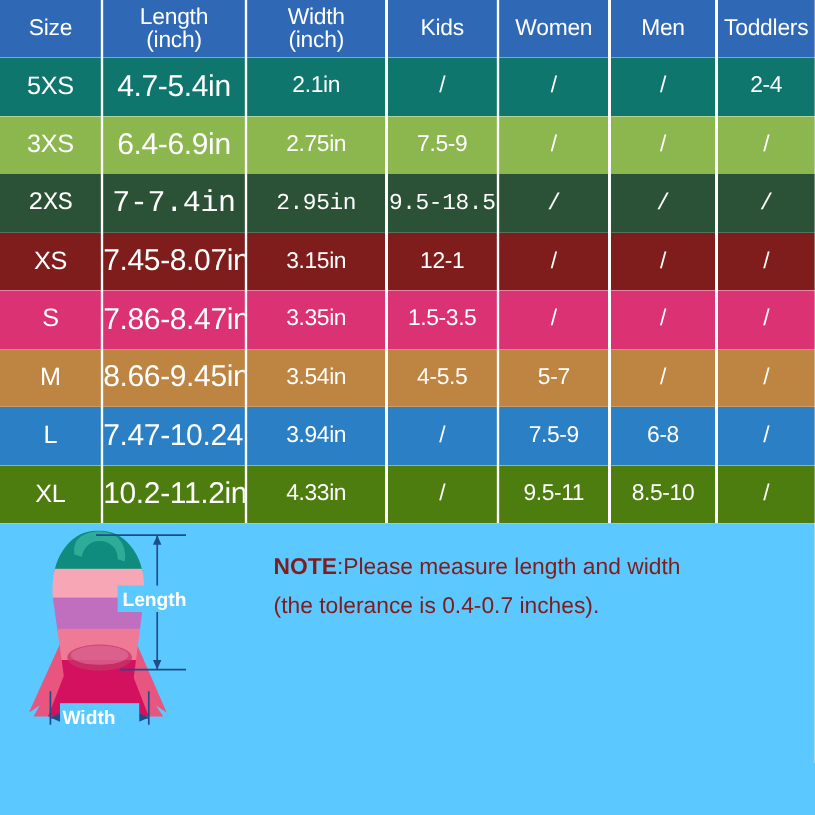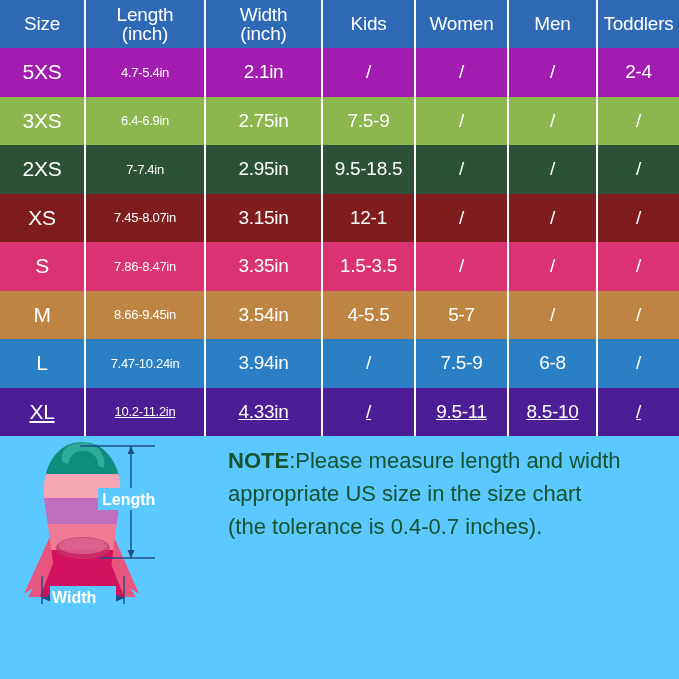--- a/index.html
+++ b/index.html
@@ -55,55 +55,55 @@
     font-weight: 400;
     line-height: 1.02;
     border-right: none;
     letter-spacing: -0.2px;
   }
   thead th .sub { display: block; }
 
   tbody tr { height: 48.5px; }
   tbody td { font-size: 19px; font-weight: 400; letter-spacing: -0.3px; }
   tbody td.size-cell { font-size: 21px; }
-  tbody td.len-cell  { font-size: 13px; margin-left: 16px; }
+  tbody td.len-cell  { font-size: 25px; margin-left: 16px; }
 
   
-  tr.row-5xs td { background: #a21caf; }
+  tr.row-5xs td { background: #0f766e; }
   tr.row-4xs td { background: #edd86b; }
   tr.row-3xs td { background: #8cb74f; }
-  tr.row-2xs td { background: #2b5136; }
+  tr.row-2xs td { background: #2b5136; font-family: Liberation Mono, monospace; }
   tr.row-xs  td { background: #7f1d1d; }
   tr.row-s   td { background: #da3272; }
   tr.row-m   td { background: #bd8442; }
   tr.row-l   td { background: #2b7fc4; }
-  tr.row-xl  td { background: #4c1d95; text-decoration: underline; }
+  tr.row-xl  td { background: #4d7c0f; }
 
   
   #footer {
     position: relative;
     width: 679px;
     height: 243px;
     background: #5bc8ff;
     overflow: hidden;
   }
   #fin-figure {
     position: absolute;
     left: 0px;
     top: 0px;
     width: 212px;
     height: 174px;
   }
   #note-block {
     position: absolute;
     left: 228px;
-    top: 8px;
+    top: 20px;
     width: 440px;
-    color: #14532d;
-    font-size: 22px;
+    color: #7f1d1d;
+    font-size: 19px;
     line-height: 33px;
   }
   #note-block .note-line { display: block; white-space: nowrap; }
   #note-block .note-label { font-weight: bold; }
 </style>
 </head>
 <body>
 
 <div id="page">
 
@@ -266,18 +266,17 @@
         <line x1="42" y1="162" x2="124" y2="162" stroke="#1e4e86" stroke-width="1.4"></line>
         <path d="M42 162 l8 -3.5 v7 Z" fill="#1e4e86"></path>
         <path d="M124 162 l-8 -3.5 v7 Z" fill="#1e4e86"></path>
         <rect x="50" y="150" width="66" height="22" fill="#5bc8ff"></rect>
         <text id="wid-text" x="52" y="167" fill="#ffffff" font-family="Liberation Sans, sans-serif" font-size="16" font-weight="bold">Width</text>
       </g>
     </svg>
 
     <div id="note-block">
       <span class="note-line"><span class="note-label">NOTE</span><span>:Please measure length and width</span></span>
-      <span class="note-line">appropriate US size in the size chart</span>
       <span class="note-line">(the tolerance is 0.4-0.7 inches).</span>
     </div>
 
   </div>
 </div>
 
 </body></html>

